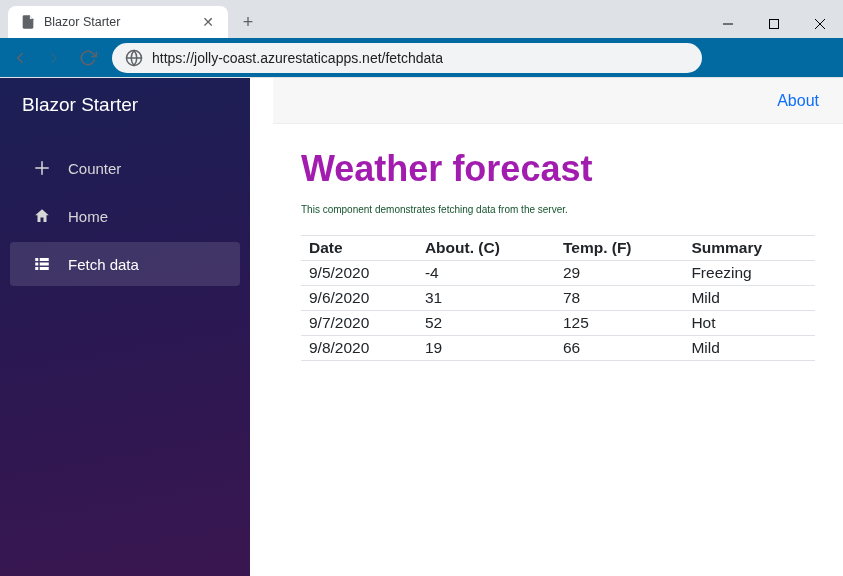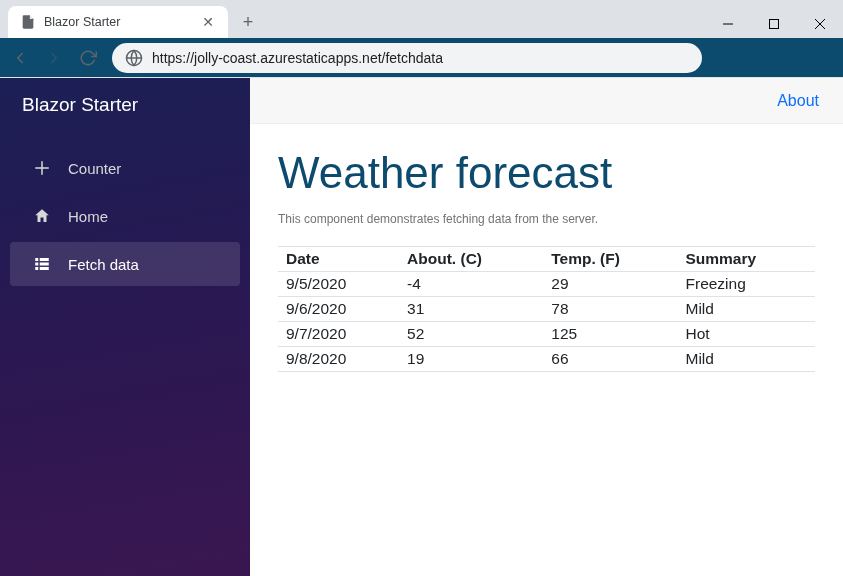--- a/index.html
+++ b/index.html
@@ -10,44 +10,44 @@
     .tab { background: #fff; height: 32px; margin-left: 8px; padding: 0 12px; border-radius: 8px 8px 0 0; display: flex; align-items: center; gap: 8px; min-width: 220px; font-size: 12.5px; color: #3c4043; justify-content: space-between; }
     .tab-left { display: flex; align-items: center; gap: 8px; }
     .favicon { width: 16px; height: 16px; display: inline-flex; align-items: center; justify-content: center; }
     .favicon svg { width: 16px; height: 16px; }
     .tab-close { width: 16px; height: 16px; display:flex; align-items:center; justify-content:center; color:#5f6368; font-size:14px; }
     .newtab { width: 28px; height: 28px; display:flex; align-items:center; justify-content:center; color:#5f6368; font-size:18px; margin-left:6px; margin-bottom:2px; }
     .win-controls { margin-left:auto; display:flex; height:30px; align-items:flex-start; padding-top:2px; }
     .win-btn { width:46px; height:28px; display:flex; align-items:center; justify-content:center; color:#000; }
     .win-btn svg { width:10px; height:10px; stroke:#000; stroke-width:1; fill:none; }
 
-    .addrbar { height: 40px; background:#0c4a6e; border-bottom:1px solid #e3e3e3; display:flex; align-items:center; padding:0 10px; gap:14px; }
+    .addrbar { height: 40px; background:#0369a1; border-bottom:1px solid #e3e3e3; display:flex; align-items:center; padding:0 10px; gap:14px; }
     .nav-icon { width:20px; height:20px; display:flex; align-items:center; justify-content:center; color:#5f6368; }
     .nav-icon.disabled { opacity:.4; }
     .nav-icon svg { width:18px; height:18px; fill:none; stroke:currentColor; stroke-width:2; stroke-linecap:round; stroke-linejoin:round; }
     .omnibox { flex:1; height:30px; background:#f1f3f4; border-radius:15px; display:flex; align-items:center; padding:0 12px; gap:8px; color:#202124; font-size:14px; max-width:590px; }
     .omnibox .url { white-space:nowrap; overflow:hidden; text-overflow:ellipsis; }
     .globe { color:#5f6368; }
 
     
     .app { display:flex; height: calc(576px - 38px - 40px); }
     .sidebar { width:250px; background: linear-gradient(170deg, #1b1f55 0%, #2a1852 50%, #3a1650 100%); color:#fff; display:flex; flex-direction:column; }
     .brand { padding:16px 22px; font-size:19px; font-weight:400; }
     .nav { padding:10px 0; }
     .nav-item { display:flex; align-items:center; gap:16px; padding:12px 22px; font-size:15px; color:#d7d7d7; margin:4px 10px; border-radius:4px; cursor:pointer; }
     .nav-item.active { background:rgba(255,255,255,0.12); color:#fff;align-items:center; }
     .nav-item .side-icon { width:20px; height:20px; display:flex; align-items:center; justify-content:center; }
     .nav-item .side-icon svg { width:18px; height:18px; fill:currentColor; }
 
-    .main { flex:1; display:flex; flex-direction:column; overflow:auto; }
+    .main { flex:1; display:flex; flex-direction:column; overflow:auto;margin-left:23px; }
     .topbar { height:46px; background:#f7f7f7; border-bottom:1px solid #eceeef; display:flex; align-items:center; justify-content:flex-end; padding:0 24px; }
     .about-link { color:#0d6efd; font-size:16px; text-decoration:none; }
     .content { padding:24px 28px; }
-    .page-title { font-size:44px; font-weight:400; color:#0c4a6e; margin-bottom:14px; }
-    .page-desc { font-size:12px; color:#737373; margin-bottom:20px; }
+    .page-title { font-size:36px; font-weight:700; color:#a21caf; margin-bottom:14px; }
+    .page-desc { font-size:10px; color:#14532d; margin-bottom:20px; }
 
     table { width:100%; border-collapse:collapse; }
     th, td { text-align:left; padding:3px 8px; border-bottom:1px solid #dee2e6; font-size:15.5px; color:#212529; }
     th { font-weight:700; border-top:1px solid #dee2e6; }
   </style>
 </head>
 <body>
 
 <div class="titlebar">
   <div class="tab">

